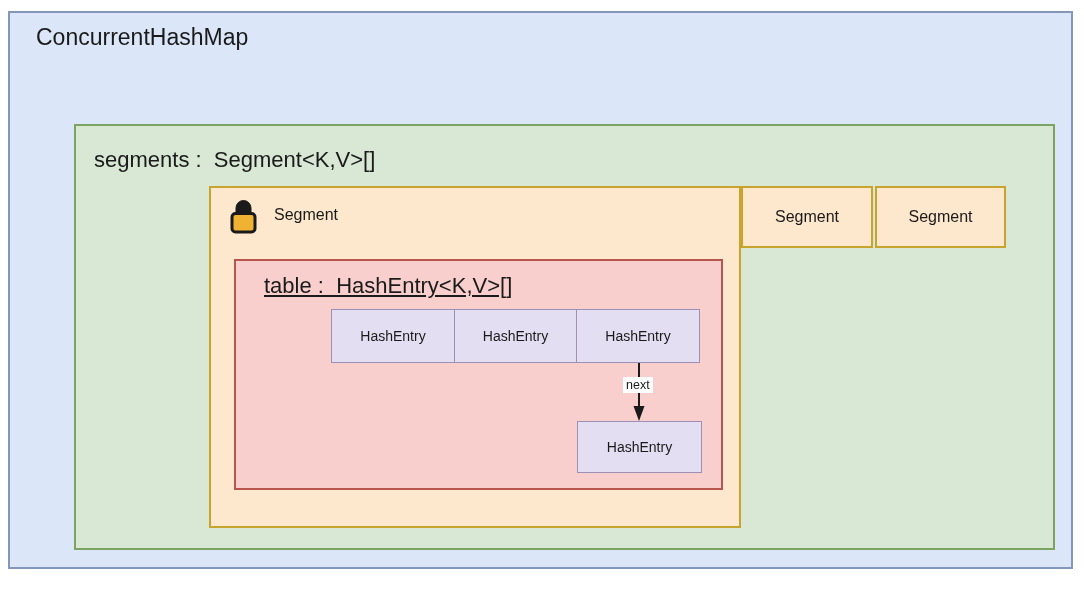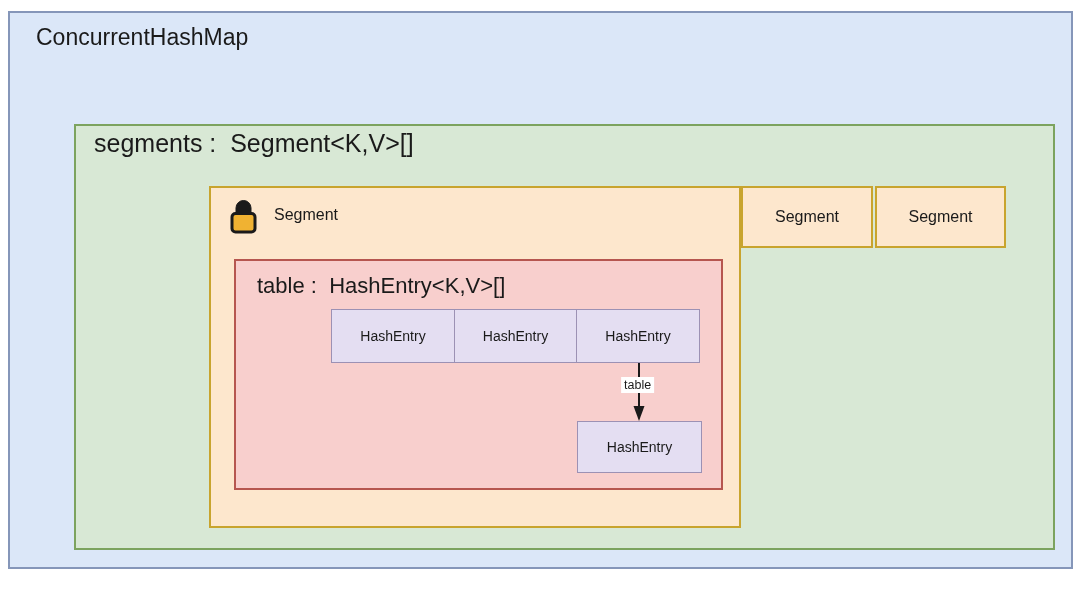--- a/index.html
+++ b/index.html
@@ -34,22 +34,22 @@
   }
 
   
   .segments-array {
     left: 64px; top: 111px; width: 981px; height: 426px;
     background: var(--segments-fill, #d8e8d5);
     border: 2px solid var(--segments-border, #7ca35f);
   }
   .array-label {
     position: absolute;
-    left: 18px; top: 4px;
-    font-size: 25px;
+    left: 18px; top: 21px;
+    font-size: 22px;
     line-height: 26px;
     white-space: pre;
     text-align: center;
   }
 
   
   .segment-main {
     left: 133px; top: 60px; width: 532px; height: 342px;
     background: var(--segment-fill, #fde7cd);
     border: 2px solid var(--segment-border, #c8a42e);
@@ -81,24 +81,25 @@
   .segment-small.s2 { left: 799px; width: 131px; }
 
   
   .table {
     left: 23px; top: 71px; width: 489px; height: 231px;
     background: var(--table-fill, #f8cfcd);
     border: 2px solid var(--table-border, #b6564f);
   }
   .table-label {
     position: absolute;
-    left: 21px; top: 12px;
+    left: 28px; top: 12px;
     font-size: 22px;
     line-height: 26px;
     white-space: pre;
+    text-decoration: underline;
   }
 
   
   .entry-row {
     position: absolute;
     left: 95px; top: 48px;
     display: flex;
   }
   .entry {
     width: 124px; height: 54px;
@@ -156,21 +157,21 @@
           <div class="entry-row">
             <div class="entry">HashEntry</div>
             <div class="entry">HashEntry</div>
             <div class="entry">HashEntry</div>
           </div>
 
           <svg class="next-arrow" width="18" height="58" viewBox="0 0 18 58" aria-hidden="true">
             <line x1="9" y1="0" x2="9" y2="44" stroke="#1a1a1a" stroke-width="2"></line>
             <polygon points="9,58 3.5,43 14.5,43" fill="#1a1a1a"></polygon>
           </svg>
-          <div class="next-label">table</div>
+          <div class="next-label">next</div>
 
           <div class="entry chained">HashEntry</div>
         </div>
       </div>
 
       <div class="box segment-small s1">
         <span>Segment</span>
       </div>
       <div class="box segment-small s2">
         <span>Segment</span>

